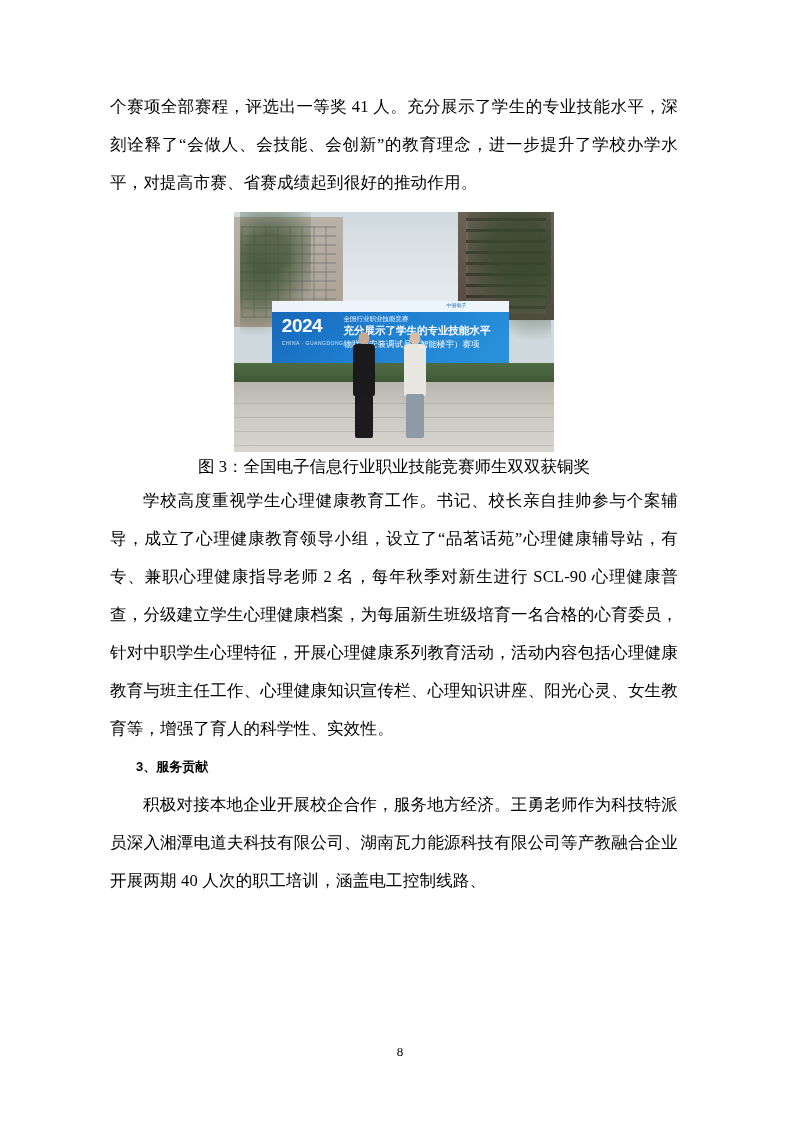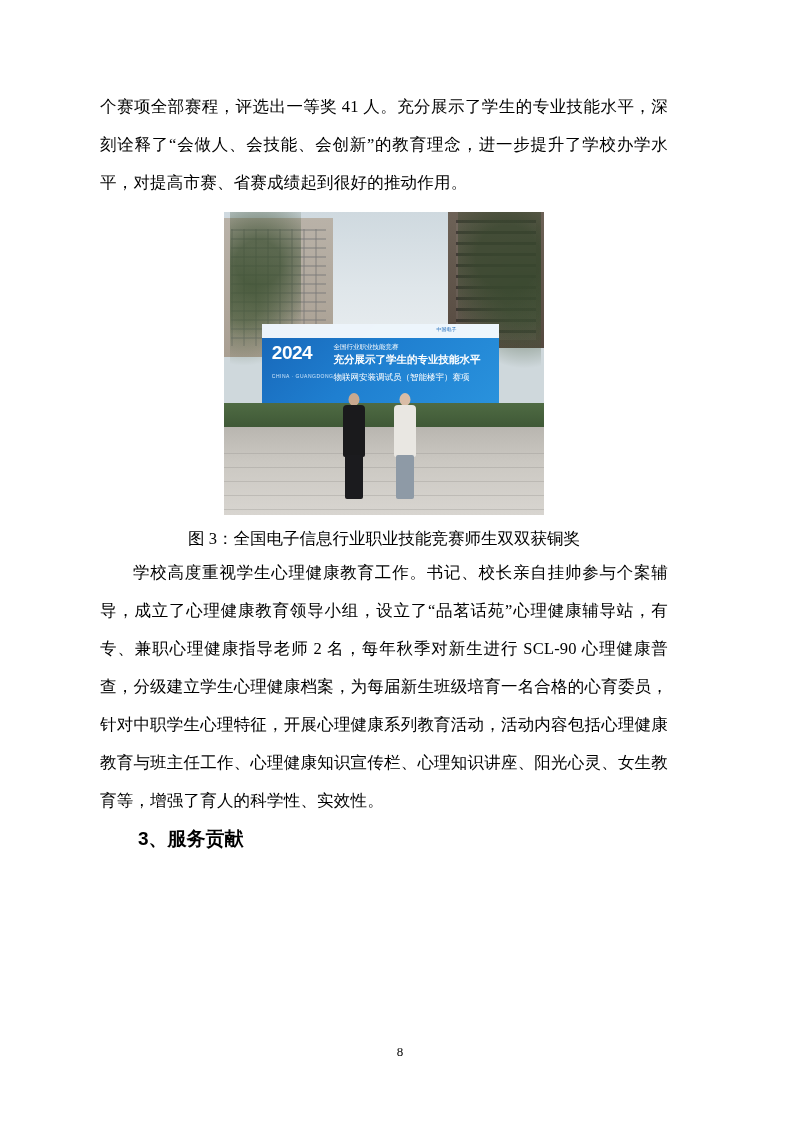--- a/index.html
+++ b/index.html
@@ -15,21 +15,21 @@
     height: 1131px;
     background: #ffffff;
     position: relative;
     margin: 0 auto;
     overflow: hidden;
     box-sizing: border-box;
     padding: 0;
   }
   .content {
     position: absolute;
-    left: 100px;
+    left: 110px;
     top: 88px;
     width: 568px;
   }
   p.body-text {
     margin: 0;
     font-size: 16.5px;
     line-height: 38px;
     color: #000000;
     text-align: justify;
     text-justify: inter-ideograph;
@@ -37,21 +37,21 @@
   }
   p.indent {
     text-indent: 2em;
   }
   .figure-block {
     margin-top: 10px;
     text-align: center;
   }
   .figure-img {
     width: 320px;
-    height: 303px;
+    height: 240px;
     margin: 0 auto;
     position: relative;
     overflow: hidden;
     border: 0;
     background: #cfd8dc;
   }
   
   .sky {
     position: absolute;
     left: 0; top: 0; width: 100%; height: 42%;
@@ -205,31 +205,30 @@
   }
   .person-a { left: 36%; }
   .person-a .torso { background: #1a1a1c; }
   .person-a .legs { background: #1b1b1e; }
   .person-a .head { background: #c9a98f; }
   .person-b { left: 52%; }
   .person-b .torso { background: #e9e7e2; }
   .person-b .legs { background: #8e9aa6; }
   .person-b .head { background: #d9bda6; }
   .figure-caption {
-    margin-top: 9px;
     font-size: 16.5px;
     line-height: 30px;
     text-align: center;
     color: #000;
   }
   .heading {
     margin: 0;
     font-family: "Liberation Sans", sans-serif;
     font-weight: bold;
-    font-size: 19px;
+    font-size: 13px;
     line-height: 38px;
     text-indent: 2em;
     color: #000;
   }
   .page-number {
     position: absolute;
     left: 0;
     right: 0;
     top: 1044px;
     text-align: center;
@@ -279,16 +278,17 @@
           <div class="legs"></div>
         </div>
       </div>
       <div class="figure-caption">图 3：全国电子信息行业职业技能竞赛师生双双获铜奖</div>
     </div>
 
     <p class="body-text indent">学校高度重视学生心理健康教育工作。书记、校长亲自挂帅参与个案辅导，成立了心理健康教育领导小组，设立了“品茗话苑”心理健康辅导站，有专、兼职心理健康指导老师 2 名，每年秋季对新生进行 SCL-90 心理健康普查，分级建立学生心理健康档案，为每届新生班级培育一名合格的心育委员，针对中职学生心理特征，开展心理健康系列教育活动，活动内容包括心理健康教育与班主任工作、心理健康知识宣传栏、心理知识讲座、阳光心灵、女生教育等，增强了育人的科学性、实效性。</p>
 
     <h3 class="heading">3、服务贡献</h3>
 
+    <p class="body-text indent">积极对接本地企业开展校企合作，服务地方经济。王勇老师作为科技特派员深入湘潭电道夫科技有限公司、湖南瓦力能源科技有限公司等产教融合企业开展两期 40 人次的职工培训，涵盖电工控制线路、</p>
   </div>
 
   <div class="page-number">8</div>
 </div>
 
 </body></html>

